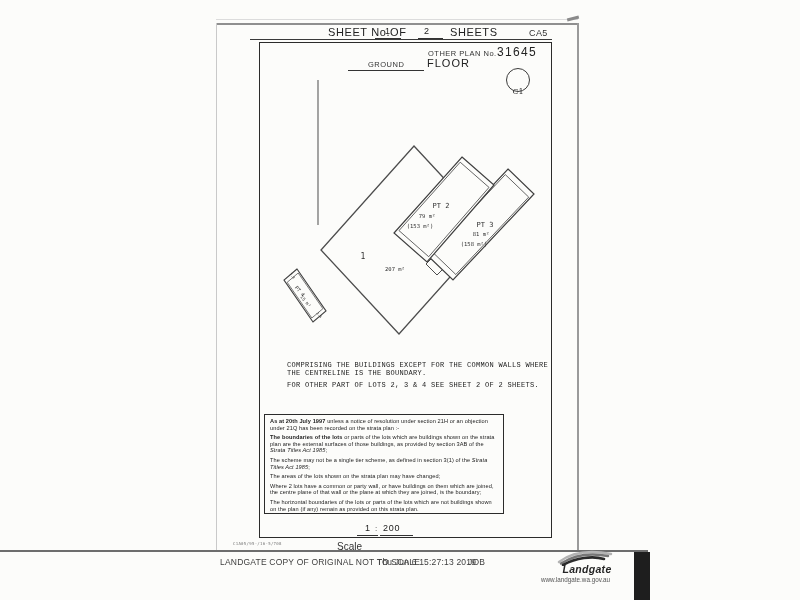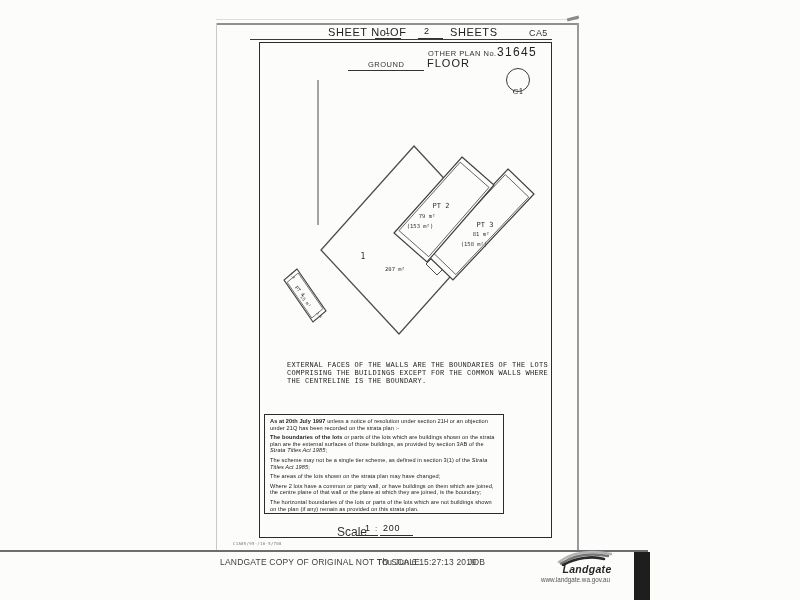--- a/index.html
+++ b/index.html
@@ -76,35 +76,35 @@
     <text x="485" y="227" font-size="7" text-anchor="middle">PT 3</text>
     <text x="481" y="236" font-size="5.5" text-anchor="middle">81 m²</text>
     <text x="474" y="246" font-size="5.5" text-anchor="middle">(158 m²)</text>
     <text x="300" y="293" font-size="5" text-anchor="middle" transform="rotate(50 300 291)">PT 4</text>
     <text x="306" y="303" font-size="4.5" text-anchor="middle" transform="rotate(50 306 301)">15 m²</text>
     <text x="292" y="277" font-size="3.5" text-anchor="middle" transform="rotate(50 292 276)">7.0</text>
     <text x="319" y="316" font-size="3.5" text-anchor="middle" transform="rotate(50 319 315)">2.6</text>
   </svg>
 
   <div class="abs notes" style="left:287px;top:361px;">
-    <div>EXTERNAL FACES OF THE WALLS ARE THE BOUNDARIES OF THE LOTS</div>
     <div>COMPRISING THE BUILDINGS EXCEPT FOR THE COMMON WALLS WHERE</div>
     <div>THE CENTRELINE IS THE BOUNDARY.</div>
+    <div style="margin-top:4px;">FOR OTHER PART OF LOTS 2, 3 &amp; 4 SEE SHEET 2 OF 2 SHEETS.</div>
   </div>
 
   <div class="abs disc" style="left:264px;top:414px;width:240px;height:100px;border:1.5px solid #2b2b2b;box-sizing:border-box;padding:3px 5px;">
     <div class="p"><b>As at 20th July 1997</b><span> unless a notice of resolution under section 21H or an objection under 21Q has been recorded on the strata plan :-</span></div>
     <div class="p"><b>The boundaries of the lots</b><span> or parts of the lots which are buildings shown on the strata plan are the external surfaces of those buildings, as provided by section 3AB of the </span><i>Strata Titles Act 1985</i><span>;</span></div>
     <div class="p"><span>The scheme may not be a single tier scheme, as defined in section 3(1) of the </span><i>Strata Titles Act 1985</i><span>;</span></div>
     <div class="p">The areas of the lots shown on the strata plan may have changed;</div>
     <div class="p">Where 2 lots have a common or party wall, or have buildings on them which are joined, the centre plane of that wall or the plane at which they are joined, is the boundary;</div>
     <div class="p">The horizontal boundaries of the lots or parts of the lots which are not buildings shown on the plan (if any) remain as provided on this strata plan.</div>
   </div>
 
-  <span class="abs" style="left:337px;top:526px;font-size:12px;color:#333;">Scale</span>
+  <span class="abs" style="left:337px;top:542px;font-size:10px;color:#333;">Scale</span>
   <span class="abs" style="left:365px;top:524px;font-size:9px;color:#222;">1</span>
   <span class="abs" style="left:375px;top:525px;font-size:8px;color:#333;">:</span>
   <span class="abs" style="left:383px;top:524px;font-size:9px;letter-spacing:.8px;color:#222;">200</span>
   <div class="abs ink" style="left:357px;top:535px;width:21px;height:1px;"></div>
   <div class="abs ink" style="left:380px;top:535px;width:33px;height:1px;"></div>
 
   <span class="abs mono" style="left:233px;top:542px;font-size:4px;letter-spacing:.3px;color:#777;">C1A05/95-/16-5/708</span>
 
   <div class="abs" style="left:0;top:550px;width:648px;height:2px;background:#6d6d6d;"></div>
   <div class="abs" style="left:634px;top:552px;width:16px;height:48px;background:#1e1e1e;"></div>

